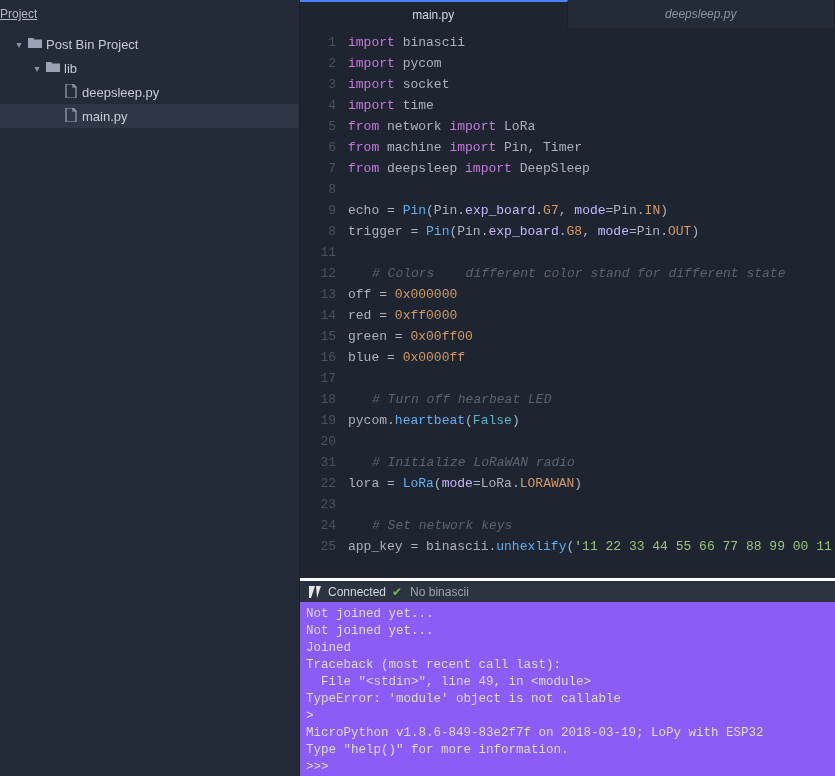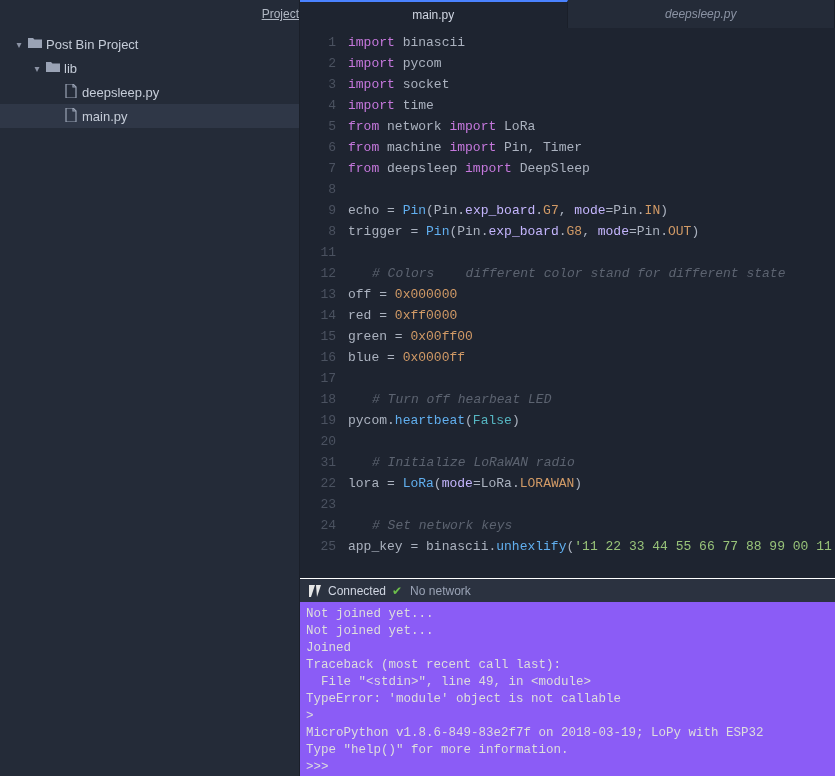--- a/index.html
+++ b/index.html
@@ -9,21 +9,21 @@
     font-family: "Segoe UI", Arial, sans-serif;
     font-size: 13px; overflow: hidden;
     display: flex;
   }
   .sidebar {
     width: 300px; height: 100%;
     background: #242b38; display: flex; flex-direction: column;
     border-right: 1px solid #1a1f29;
   }
   .sidebar-header {
-    height: 28px; line-height: 28px; text-align: right;
+    height: 28px; line-height: 28px; text-align: left;
     color: #b0b7c3; font-size: 12px; text-decoration: underline;
   }
   .tree { padding-top: 4px; }
   .tree-row {
     display: flex; align-items: center; height: 24px;
     padding-left: 0; color: #c5ccd8; font-size: 13px;
     cursor: pointer;
   }
   .tree-row.selected {
     background: #2f3747;
@@ -73,21 +73,21 @@
   .tk-prop { color: #d19a66; }
   .tk-num  { color: #d19a66; }
   .tk-str  { color: #98c379; }
   .tk-com  { color: #5c6370; font-style: italic; margin-left: 24px; }
   .tk-def  { color: #abb2bf; }
   .tk-const{ color: #56b6c2; }
 
   .statusbar {
     height: 24px; background: #2b3240; display: flex; align-items: center;
     padding: 0 8px; color: #9aa3b5; font-size: 12px;
-    border-top: 1px solid #ffffff;
+    border-top: 3px solid #ffffff;
   }
   .statusbar .check { color: #6dbf4b; margin: 0 8px 0 6px; }
   .terminal {
     height: 174px; background: #8b5cf6; color: #ddd;
     font-family: Consolas, "Courier New", monospace;
     font-size: 12.5px; line-height: 17px; padding: 4px 6px;
     white-space: pre; overflow: hidden;
   }
 </style>
 </head>
@@ -165,21 +165,21 @@
     <div class="code" id="code"><div><span class="tk-kw">import</span><span class="tk-def"> </span><span class="tk-def">binascii</span></div><div><span class="tk-kw">import</span><span class="tk-def"> </span><span class="tk-def">pycom</span></div><div><span class="tk-kw">import</span><span class="tk-def"> </span><span class="tk-def">socket</span></div><div><span class="tk-kw">import</span><span class="tk-def"> </span><span class="tk-def">time</span></div><div><span class="tk-kw">from</span><span class="tk-def"> network </span><span class="tk-kw">import</span><span class="tk-def"> LoRa</span></div><div><span class="tk-kw">from</span><span class="tk-def"> machine </span><span class="tk-kw">import</span><span class="tk-def"> Pin, Timer</span></div><div><span class="tk-kw">from</span><span class="tk-def"> deepsleep </span><span class="tk-kw">import</span><span class="tk-def"> DeepSleep</span></div><div>&nbsp;</div><div><span class="tk-def">echo </span><span class="tk-def">=</span><span class="tk-def"> </span><span class="tk-fn">Pin</span><span class="tk-def">(</span><span class="tk-def">Pin</span><span class="tk-def">.</span><span class="tk-var">exp_board</span><span class="tk-def">.</span><span class="tk-prop">G7</span><span class="tk-def">, </span><span class="tk-var">mode</span><span class="tk-def">=</span><span class="tk-def">Pin</span><span class="tk-def">.</span><span class="tk-prop">IN</span><span class="tk-def">)</span></div><div><span class="tk-def">trigger </span><span class="tk-def">=</span><span class="tk-def"> </span><span class="tk-fn">Pin</span><span class="tk-def">(</span><span class="tk-def">Pin</span><span class="tk-def">.</span><span class="tk-var">exp_board</span><span class="tk-def">.</span><span class="tk-prop">G8</span><span class="tk-def">, </span><span class="tk-var">mode</span><span class="tk-def">=</span><span class="tk-def">Pin</span><span class="tk-def">.</span><span class="tk-prop">OUT</span><span class="tk-def">)</span></div><div>&nbsp;</div><div><span class="tk-com"># Colors    different color stand for different state</span></div><div><span class="tk-def">off </span><span class="tk-def">=</span><span class="tk-def"> </span><span class="tk-num">0x000000</span></div><div><span class="tk-def">red </span><span class="tk-def">=</span><span class="tk-def"> </span><span class="tk-num">0xff0000</span></div><div><span class="tk-def">green </span><span class="tk-def">=</span><span class="tk-def"> </span><span class="tk-num">0x00ff00</span></div><div><span class="tk-def">blue </span><span class="tk-def">=</span><span class="tk-def"> </span><span class="tk-num">0x0000ff</span></div><div>&nbsp;</div><div><span class="tk-com"># Turn off hearbeat LED</span></div><div><span class="tk-def">pycom</span><span class="tk-def">.</span><span class="tk-fn">heartbeat</span><span class="tk-def">(</span><span class="tk-const">False</span><span class="tk-def">)</span></div><div>&nbsp;</div><div><span class="tk-com"># Initialize LoRaWAN radio</span></div><div><span class="tk-def">lora </span><span class="tk-def">=</span><span class="tk-def"> </span><span class="tk-fn">LoRa</span><span class="tk-def">(</span><span class="tk-var">mode</span><span class="tk-def">=</span><span class="tk-def">LoRa</span><span class="tk-def">.</span><span class="tk-prop">LORAWAN</span><span class="tk-def">)</span></div><div>&nbsp;</div><div><span class="tk-com"># Set network keys</span></div><div><span class="tk-def">app_key </span><span class="tk-def">=</span><span class="tk-def"> binascii</span><span class="tk-def">.</span><span class="tk-fn">unhexlify</span><span class="tk-def">(</span><span class="tk-str">'11 22 33 44 55 66 77 88 99 00 11 2</span></div></div>
   </div>
   <div class="statusbar">
     <span style="display:inline-flex;align-items:center;margin-right:6px;">
       <svg width="14" height="14" viewBox="0 0 14 14">
           <path d="M1 1 L7 1 L3 13 L1 13 Z M8 1 L13 1 L9 13 Z" fill="#e6e6e6"></path>
         </svg>
     </span>
     <span style="color:#d0d6e2;">Connected</span>
     <span class="check">✔</span>
-    <span>No network</span>
+    <span>No binascii</span>
   </div>
   <div class="terminal" id="terminal">Not joined yet...
 Not joined yet...
 Joined
 Traceback (most recent call last):
   File "&lt;stdin&gt;", line 49, in &lt;module&gt;
 TypeError: 'module' object is not callable
 &gt;
 MicroPython v1.8.6-849-83e2f7f on 2018-03-19; LoPy with ESP32
 Type "help()" for more information.

